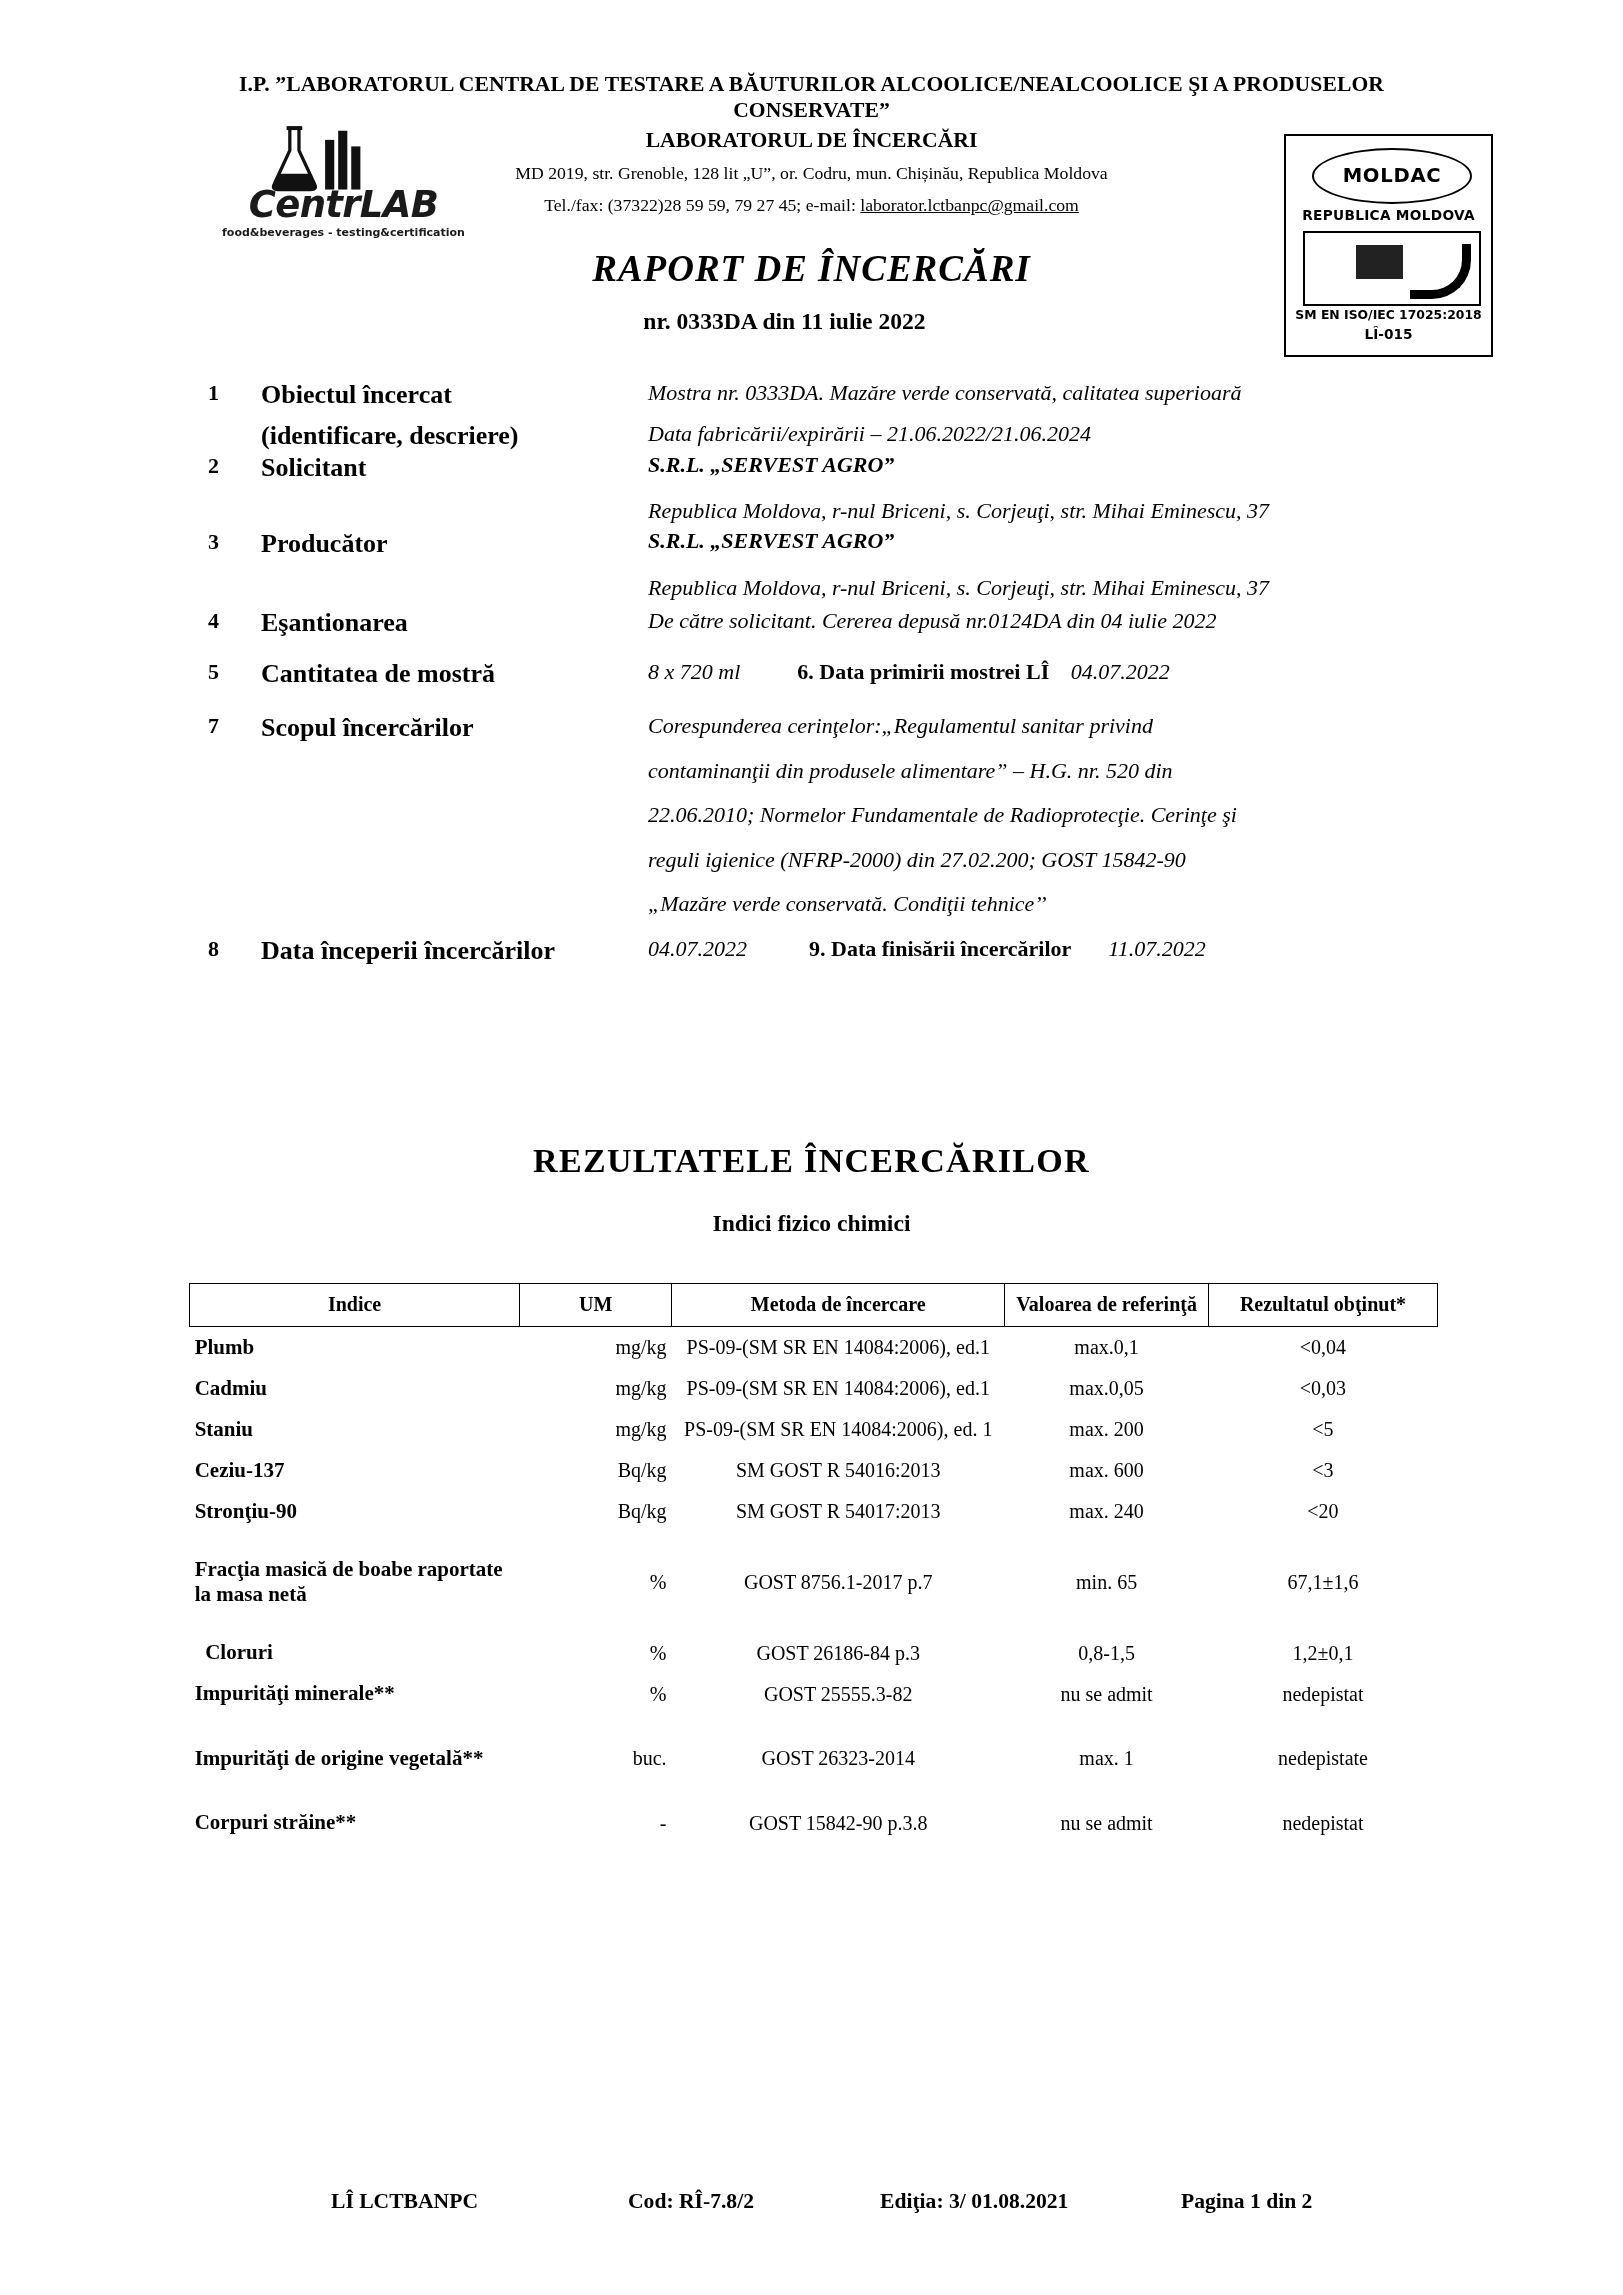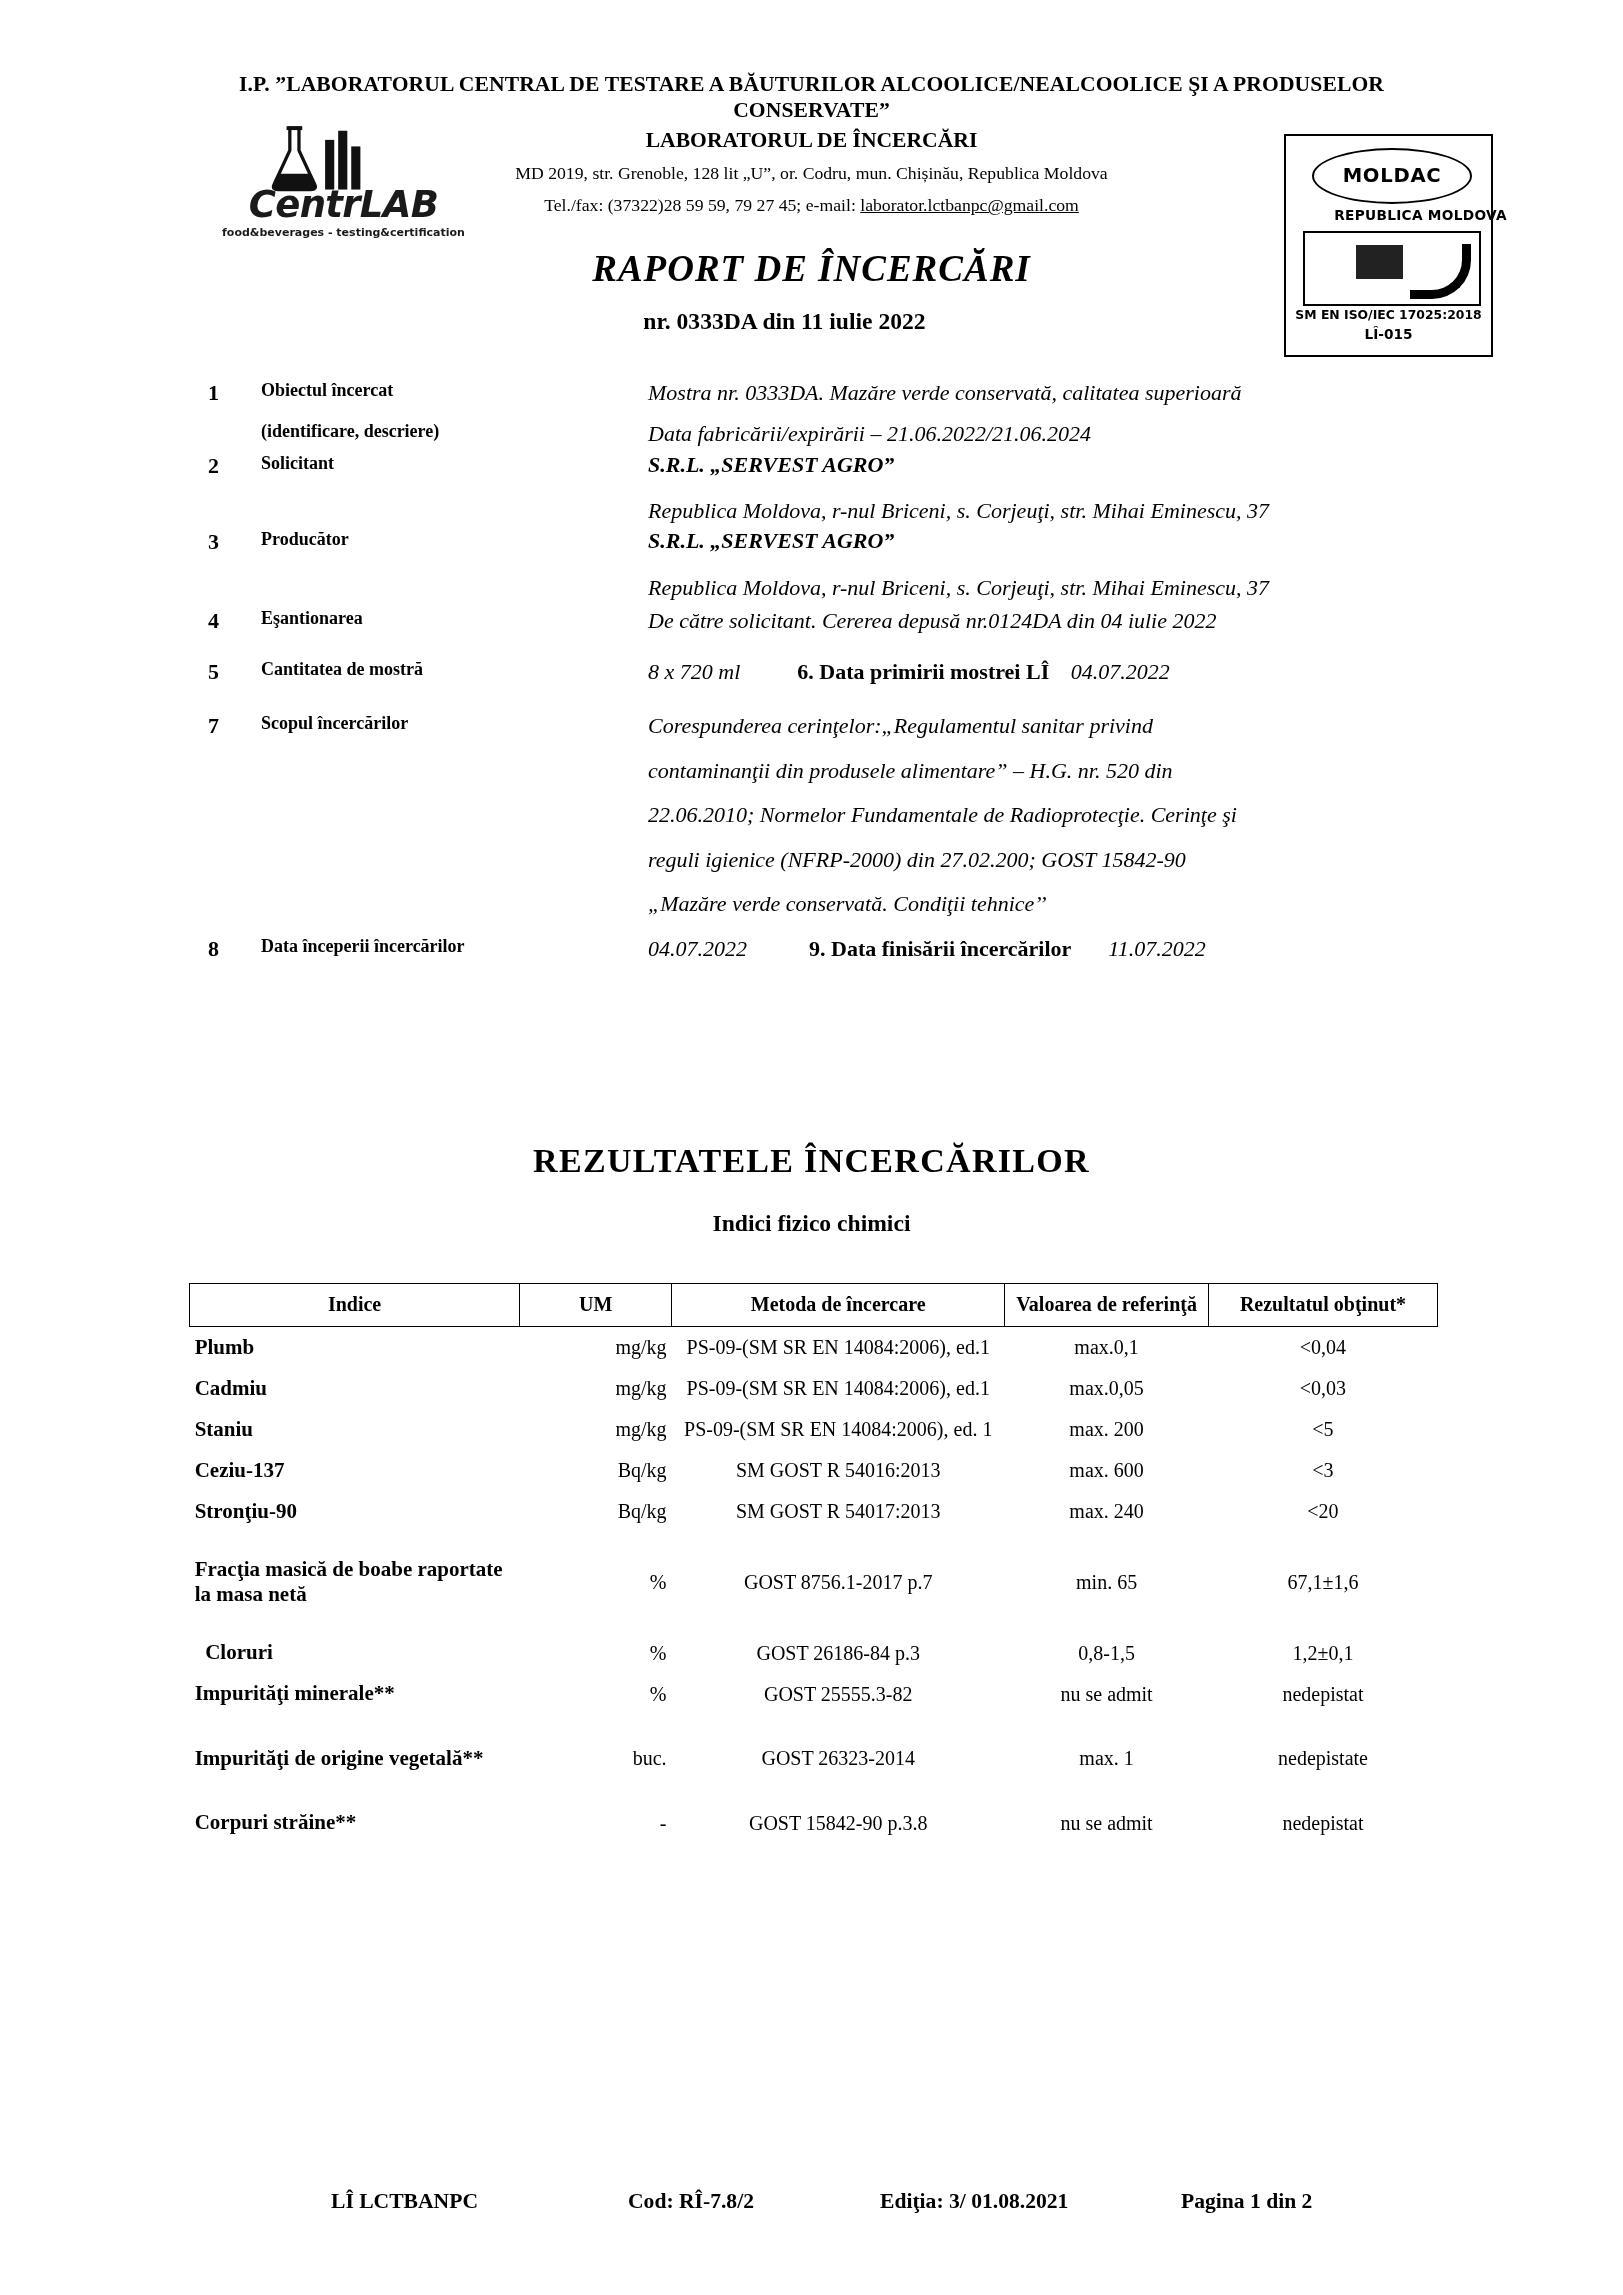--- a/index.html
+++ b/index.html
@@ -122,21 +122,20 @@
   .moldac .sub {
     position: absolute;
     left: 0;
     top: 71px;
     width: 100%;
     text-align: center;
     font-family: "DejaVu Sans", sans-serif;
     font-weight: bold;
     font-size: 13.7px;
     letter-spacing: 0.3px;
-    padding-left: 32px;
   }
   .moldac .mark {
     position: absolute;
     left: 17px;
     top: 95px;
     width: 174px;
     height: 71px;
     border: 2px solid #000;
   }
   .moldac .mark .flagbox {
@@ -213,21 +212,21 @@
   }
   .fnum {
     position: absolute;
     left: 208px;
     font-size: 22px;
     font-weight: bold;
   }
   .flabel {
     position: absolute;
     left: 261px;
-    font-size: 18px;
+    font-size: 26px;
     font-weight: bold;
   }
   .fval {
     position: absolute;
     left: 648px;
     font-size: 22px;
     font-style: italic;
     width: 929px;
   }
   .fval.bold {

